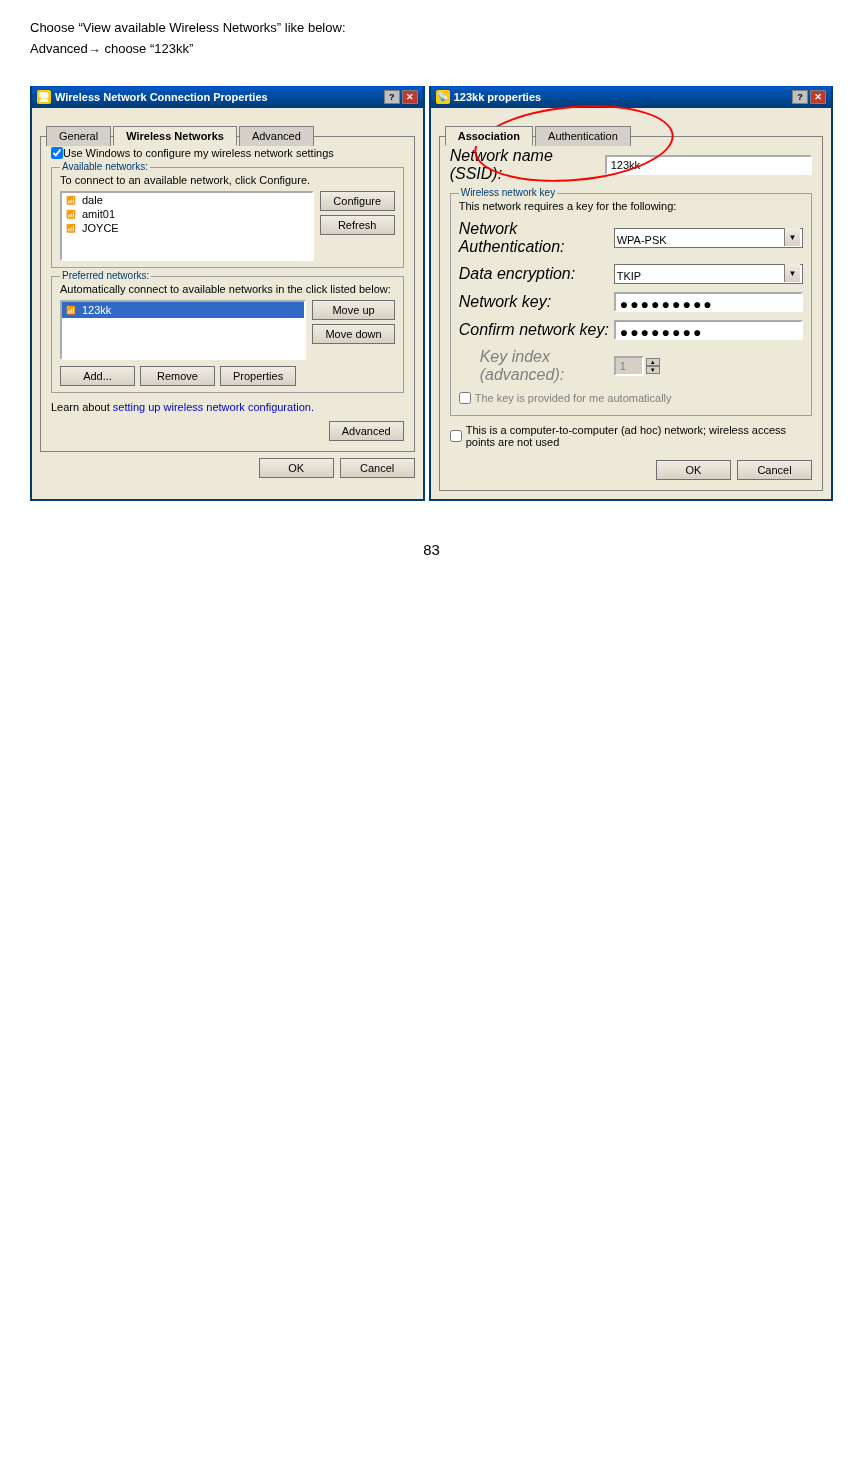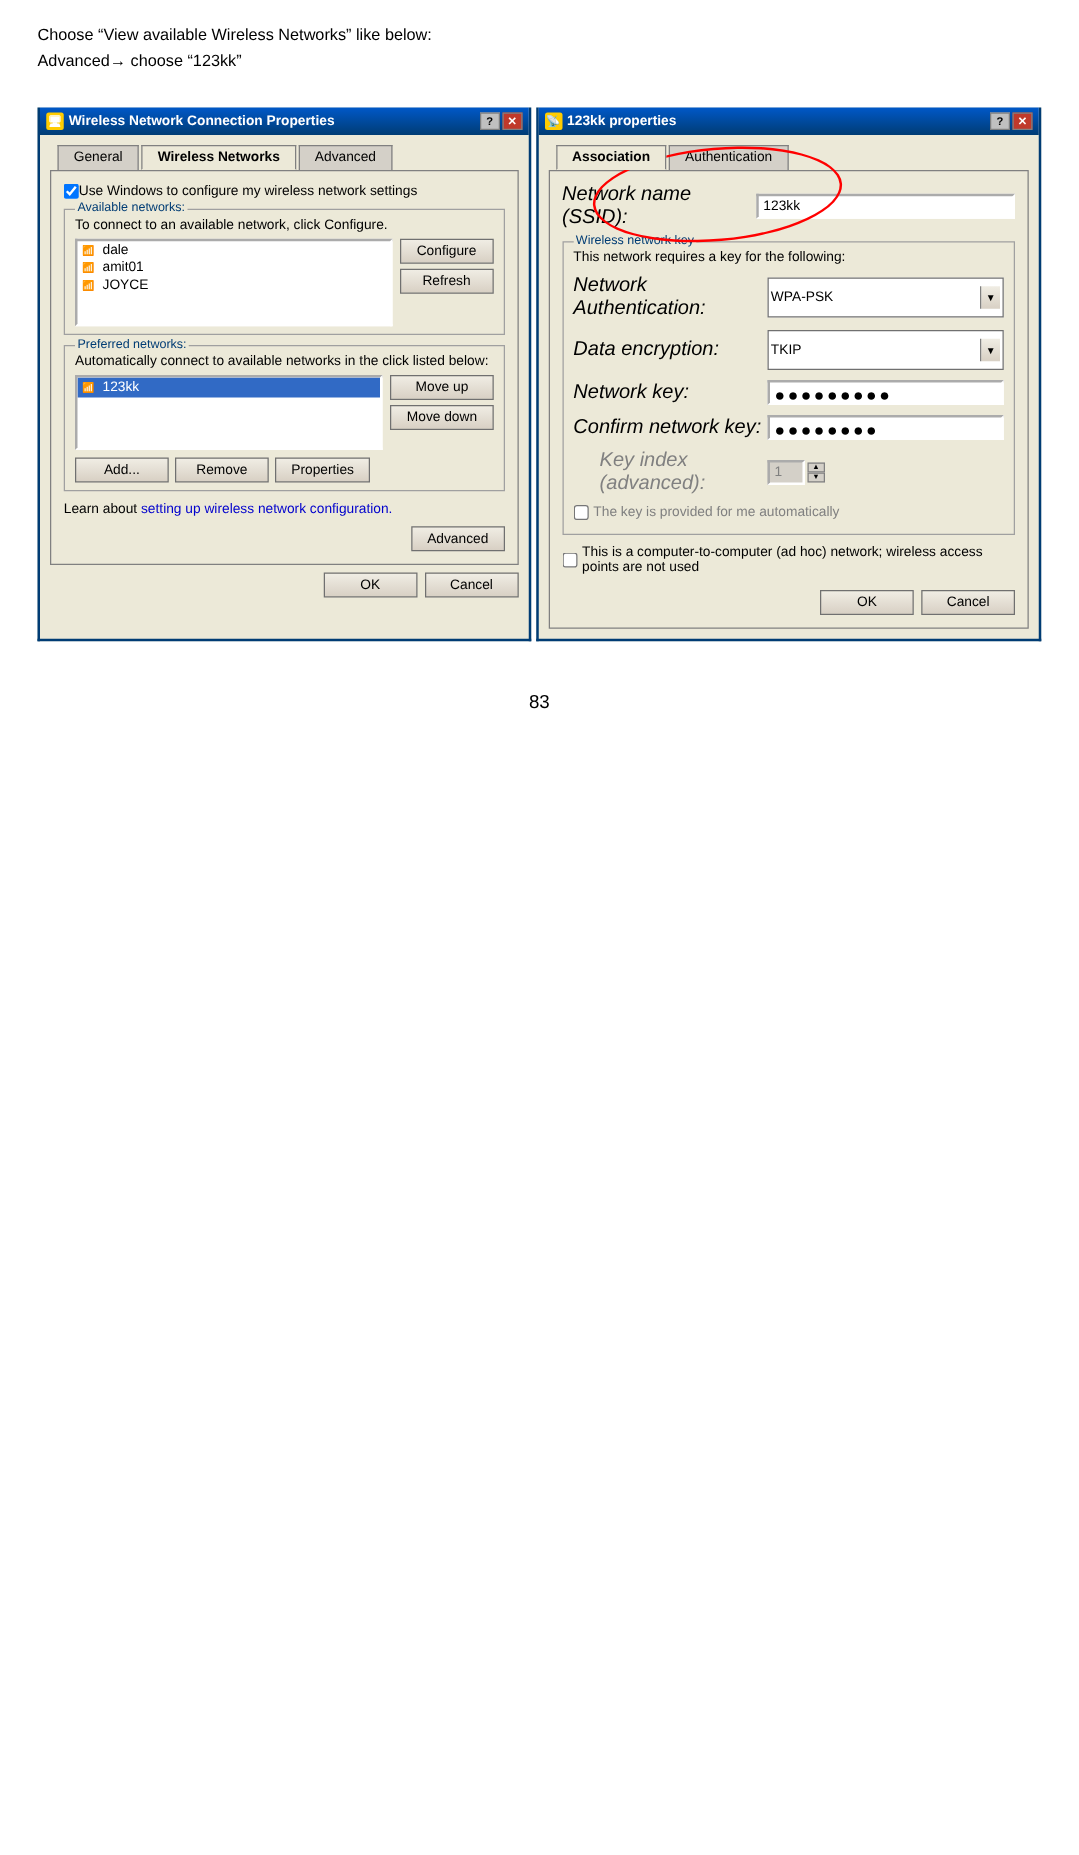--- a/index.html
+++ b/index.html
@@ -93,21 +93,21 @@
       padding-left: 6px;
     }
     .tab {
       padding: 3px 12px;
       background: #d4d0c8;
       border: 1px solid #808080;
       border-bottom: none;
       cursor: pointer;
       font-size: 11px;
       position: relative;
-      top: 0;
+      top: 10px;
     }
     .tab.active {
       background: #ece9d8;
       border-bottom: 1px solid #ece9d8;
       z-index: 1;
       font-weight: bold;
     }
 
     .tab-panel {
       border: 1px solid #808080;
@@ -235,25 +235,25 @@
       font-size: 11px;
       height: 20px;
     }
     .form-input.disabled {
       background: #d4d0c8;
       color: #808080;
     }
     .form-select {
       flex: 1;
       display: flex;
-      align-items: center;
+      align-items: flex-end;
       border: 1px solid #707070;
       background: white;
       padding: 1px 2px;
-      height: 32px;
+      height: 20px;
       position: relative;
     }
     .form-select-text {
       flex: 1;
       font-size: 11px;
     }
     .form-select-arrow {
       width: 16px;
       height: 18px;
       background: linear-gradient(to bottom, #f0ede4, #d8d0c4);

